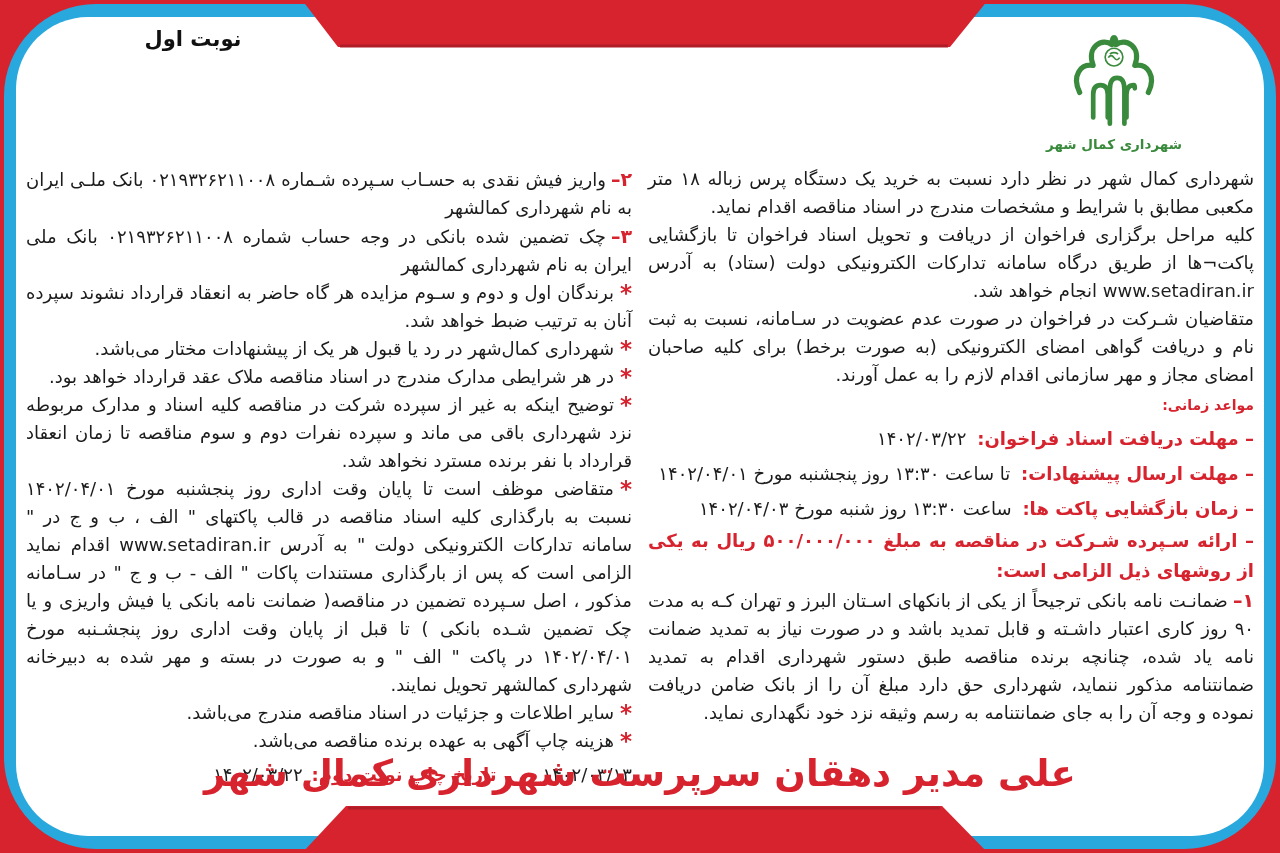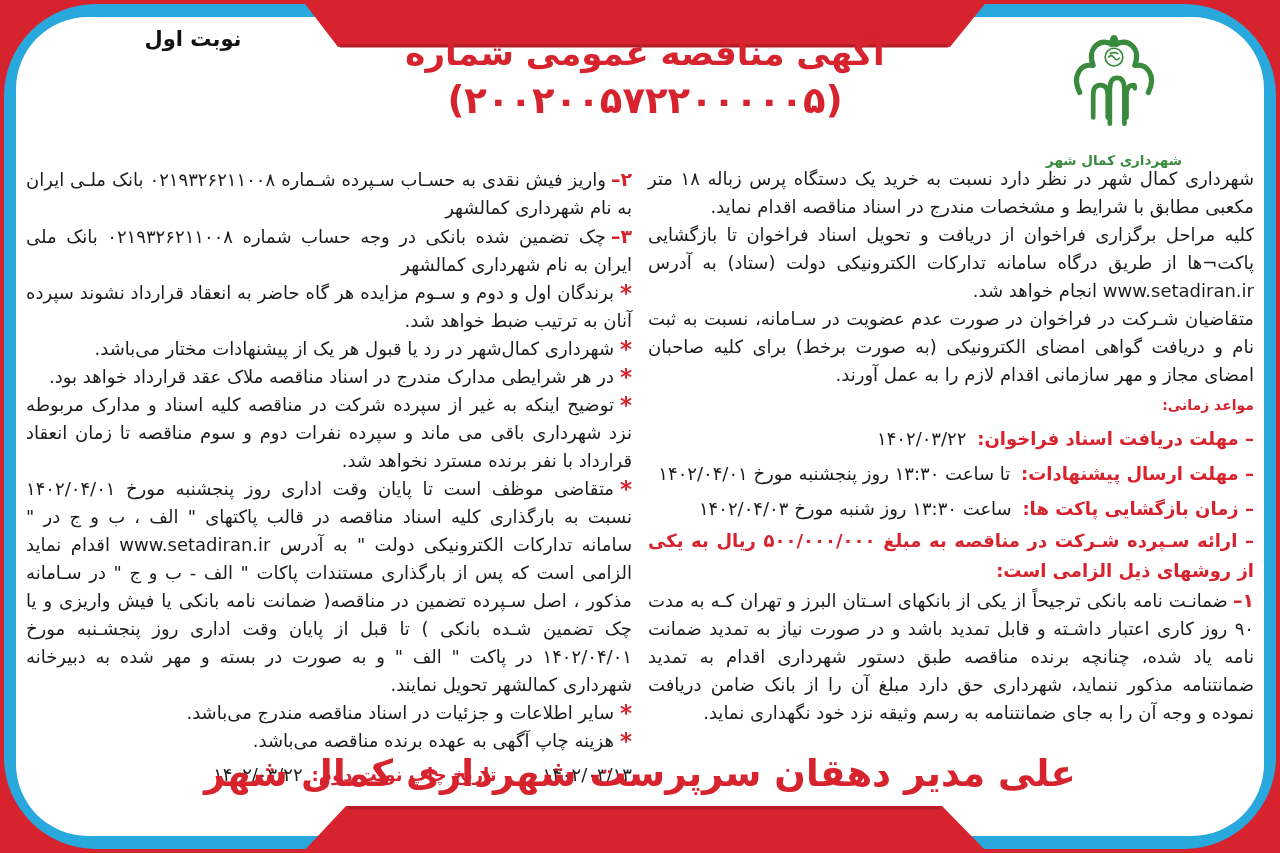--- a/index.html
+++ b/index.html
@@ -23,21 +23,21 @@
     top:30px;left:300px;right:290px;
     text-align:center;color:#d6232e;font-weight:bold;direction:rtl;
   }
   .title-line1{font-size:34px;line-height:46px;}
   .title-line2{font-size:37px;line-height:50px;letter-spacing:1px;}
 
   .logo{
     top:30px;right:92px;width:148px;
     text-align:center;direction:rtl;
   }
-  .logo-name{font-size:13.5px;font-weight:bold;color:#398a3c;margin-top:18px;}
+  .logo-name{font-size:13.5px;font-weight:bold;color:#398a3c;margin-top:2px;}
 
   .columns{
     top:152px;left:26px;right:26px;
     direction:rtl;
     display:flex;gap:16px;
     font-size:18px;line-height:28px;color:#1c1c1c;
   }
   .col{flex:1;min-width:0;margin-top:13px;}
   .col p{margin:0;text-align:justify;}
   .red{color:#d6232e;}
@@ -72,24 +72,20 @@
     <rect x="4" y="4" width="1272" height="845" rx="92" ry="92" fill="#29a8dd"></rect>
     <rect x="16" y="17" width="1248" height="819" rx="72" ry="72" fill="#ffffff"></rect>
     <polygon points="302,0 988,0 950,47 338,47" fill="#d6232e"></polygon>
     <line x1="340" y1="46" x2="948" y2="46" stroke="#b01d26" stroke-width="3"></line>
     <polygon points="346,806 942,806 988,853 302,853" fill="#d6232e"></polygon>
     <line x1="348" y1="808" x2="940" y2="808" stroke="#b01d26" stroke-width="3"></line>
   </svg>
 
   <div class="layer edition">نوبت اول</div>
 
-  <div class="layer title-block">
-    <div class="title-line1">آگهی مناقصه عمومی شماره</div>
-    <div class="title-line2">(۲۰۰۲۰۰۵۷۲۲۰۰۰۰۰۵)</div>
-  </div>
 
   <div class="layer logo">
     <svg width="104" height="100" viewBox="0 0 100 96">
       <g fill="none" stroke="#398a3c" stroke-width="5" stroke-linecap="round" stroke-linejoin="round">
         <path d="M17,60 C9,44 18,32 30,34 C23,16 39,7 48,14 C48,5 52,5 52,14 C61,7 77,16 70,34 C82,32 91,44 83,60"></path>
         <path d="M30,84 V62 Q30,53 37,53 Q44,53 44,62 V84" stroke-width="4.5"></path>
         <path d="M46,90 V57 Q46,46 53,46 Q60,46 60,57 V90" stroke-width="4.5"></path>
         <path d="M62,84 V62 Q62,53 69,53 Q70,53 70,56" stroke-width="4.5"></path>
       </g>
       <g fill="none" stroke="#398a3c" stroke-width="1.6">

